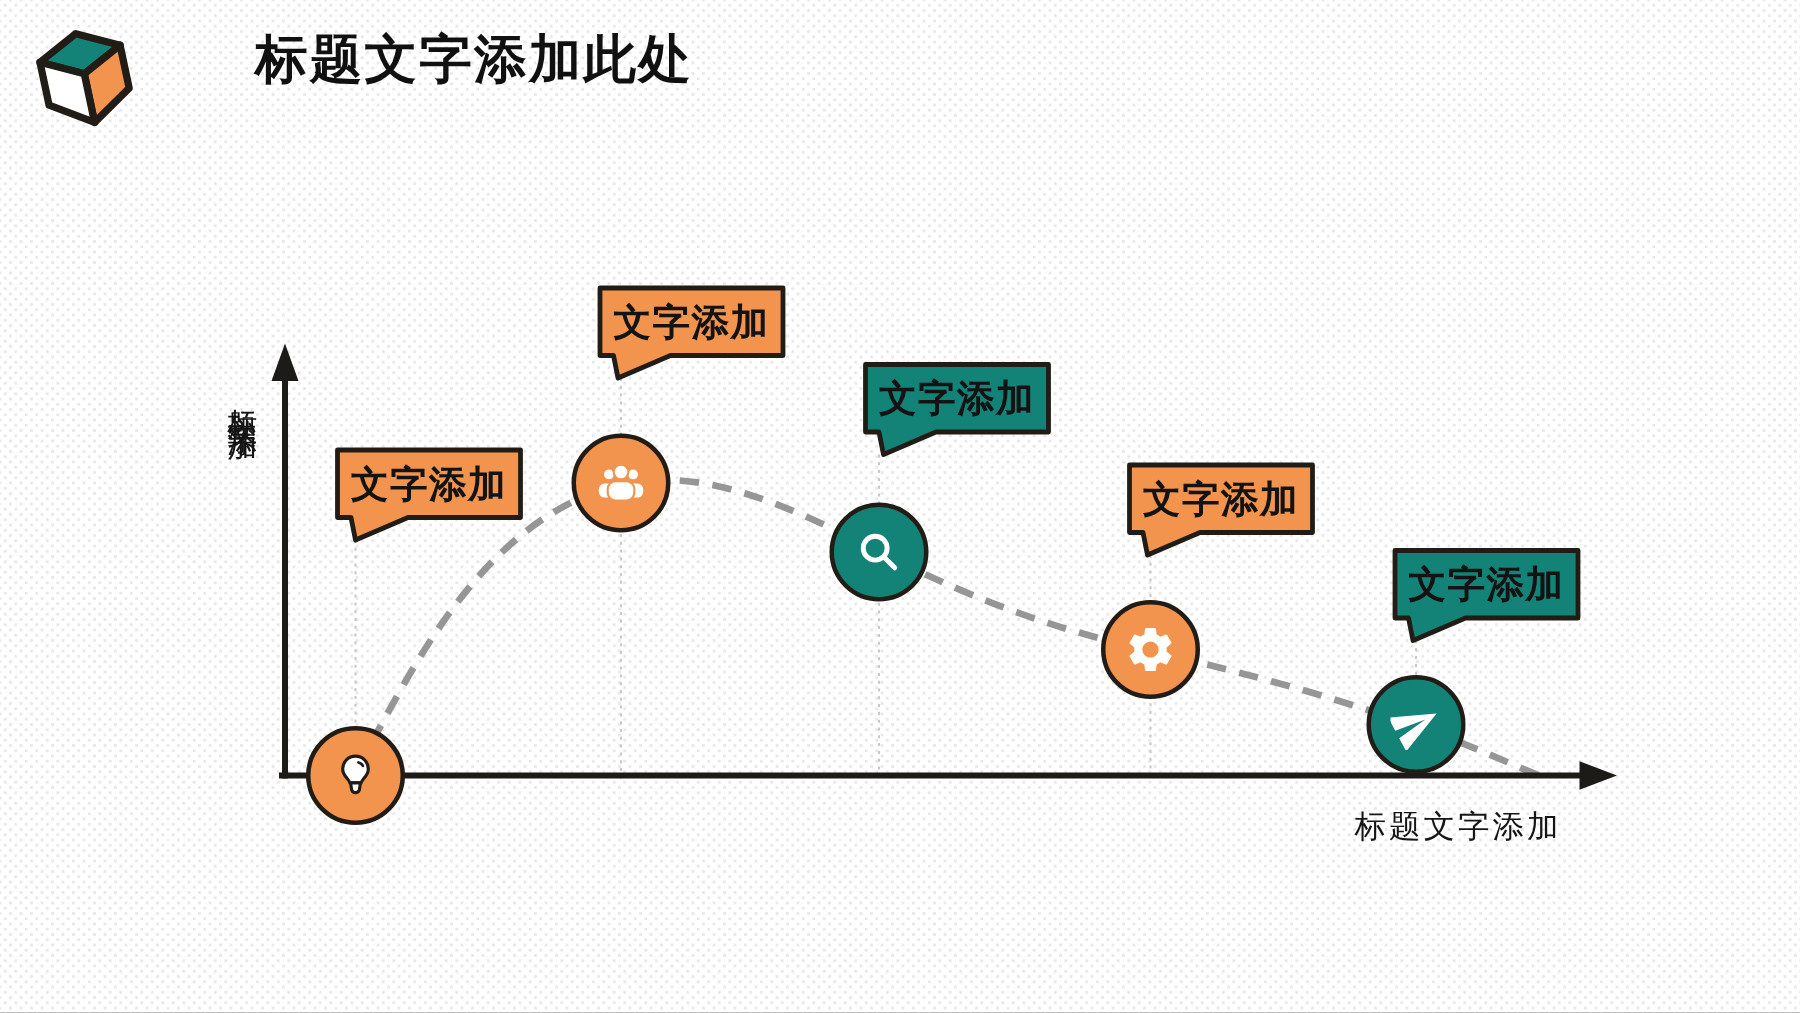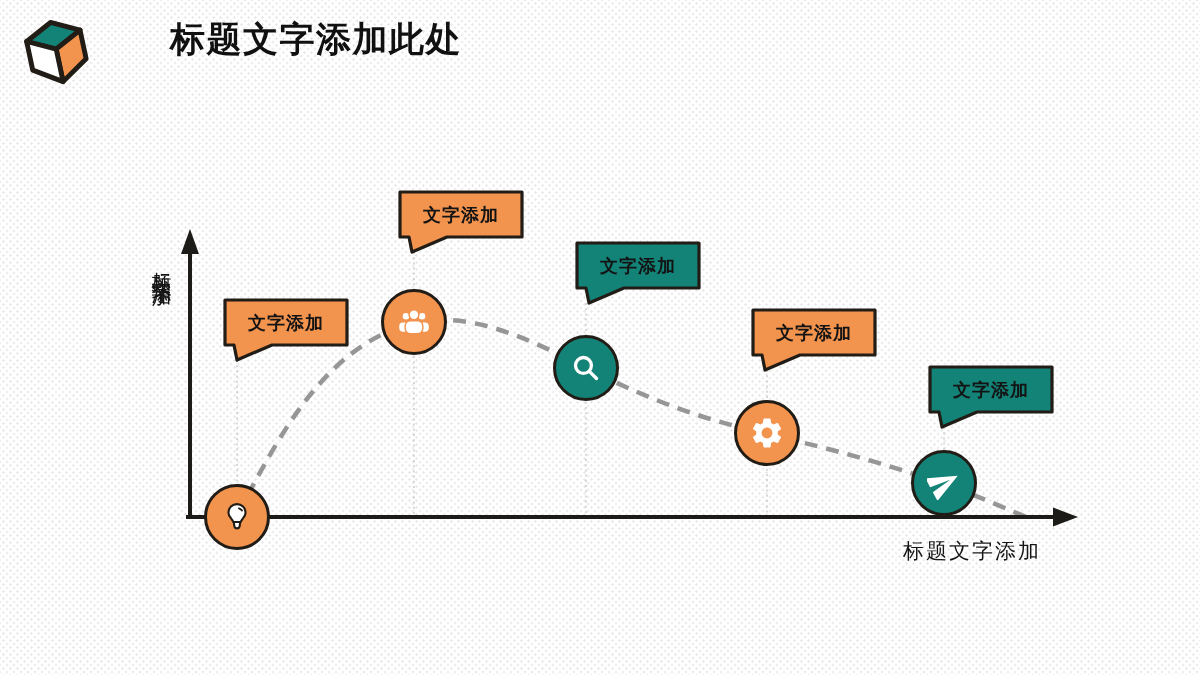--- a/index.html
+++ b/index.html
@@ -47,21 +47,21 @@
   .node svg{display:block;}
   
   .callout{width:128px;height:66px;z-index:4;}
   .callout svg{position:absolute;left:0;top:0;width:128px;height:66px;}
   .bubble{stroke:var(--outline,#221c16);stroke-width:3.2;stroke-linejoin:round;}
   .bubble.orange{fill:var(--orange,#F2934E);}
   .bubble.teal{fill:var(--teal,#148377);}
   .callout-text{
     position:absolute;left:3px;top:3px;width:122px;height:45px;
     display:flex;align-items:center;justify-content:center;
-    font-size:18px;font-weight:700;color:#131313;letter-spacing:1px;white-space:nowrap;
+    font-size:25px;font-weight:700;color:#131313;letter-spacing:1px;white-space:nowrap;
   }
   .f-white{fill:#ffffff;}
   .s-dark{stroke:var(--outline,#221c16);}
 </style>
 </head>
 <body>
 
 <div class="slide">
 
   <svg class="abs logo" viewBox="0 0 80 80">

